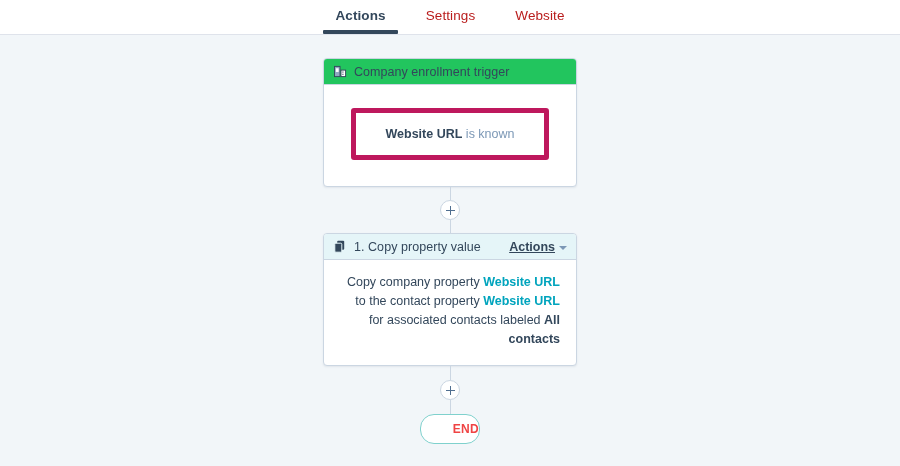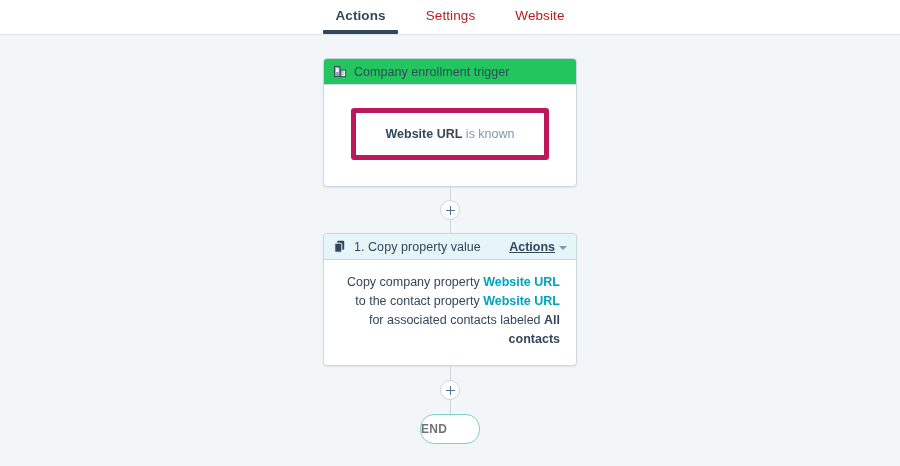--- a/index.html
+++ b/index.html
@@ -227,25 +227,25 @@
   }
 
   .end-pill {
     width: 58px;
     height: 28px;
     border-radius: 14px;
     border: 1px solid #7fd1cd;
     background: #ffffff;
     display: flex;
     align-items: center;
-    justify-content: flex-start;
+    justify-content: flex-end;
     font-size: 12px;
     font-weight: bold;
     letter-spacing: .3px;
-    color: #737373;
+    color: #ef4444;
   }
 </style>
 </head>
 <body>
 
 <div class="topbar">
   <div class="tabs">
     <div class="tab active">
       <span>Actions</span>
     </div>

